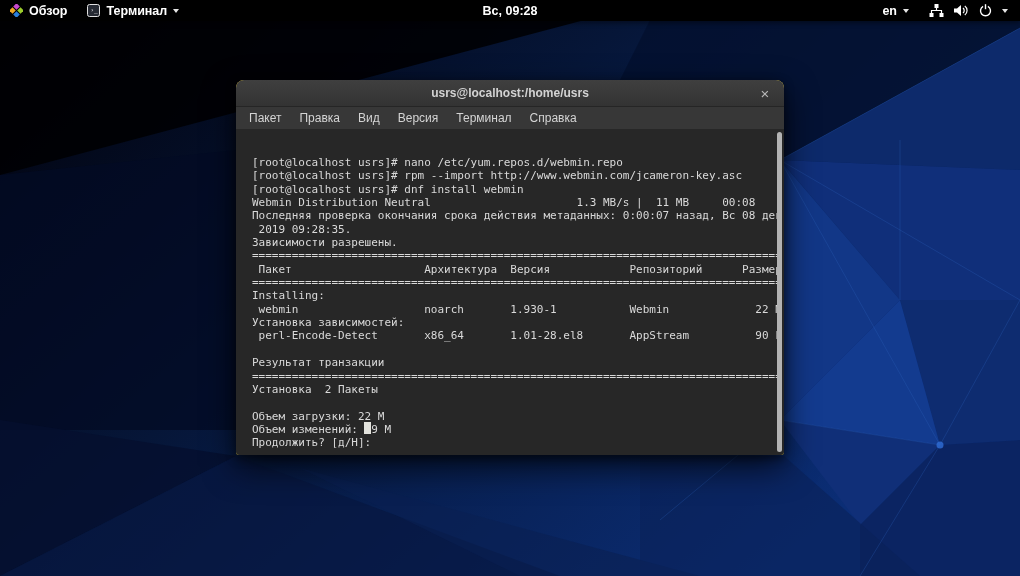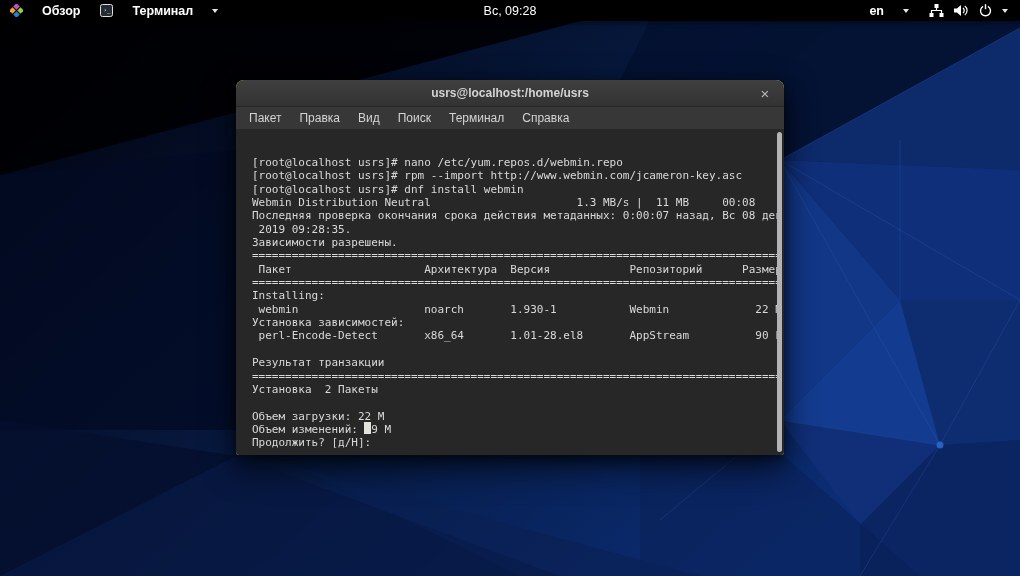--- a/index.html
+++ b/index.html
@@ -13,22 +13,22 @@
   .wallpaper { position:absolute; inset:0; z-index:0; }
   
   .topbar {
     position:absolute; top:0; left:0; right:0; height:21px;
     background:#000; color:#fff; z-index:10;
     display:flex; align-items:center;
     font-size:12.5px; font-weight:700;
     box-shadow:0 2px 5px rgba(0,0,0,.45);
   }
   .topbar-left { display:flex; align-items:center; height:100%; }
-  .tb-btn { display:flex; align-items:center; gap:19px; padding:0 10px; height:100%; cursor:default; }
-  .clock { position:absolute; left:50%; transform:translateX(-50%); font-weight:400; }
+  .tb-btn { display:flex; align-items:center; gap:6px; padding:0 10px; height:100%; cursor:default; }
+  .clock { position:absolute; left:50%; transform:translateX(-50%); font-weight:700; }
   .topbar-right { margin-left:auto; display:flex; align-items:flex-end; height:100%; padding-right:8px; }
   .chev { width:0; height:0; border-left:3.5px solid transparent; border-right:3.5px solid transparent;
           border-top:4px solid #e6e6e6; margin-top:1px; }
   .term-mini-icon {
     width:13px; height:13px; border:1px solid #e0e0e0; border-radius:2.5px;
     background:#262a33; color:#fff; font-size:6px; line-height:5px; padding:2px 0 0 2px;
     font-family:"DejaVu Sans Mono", monospace; font-weight:400;
   }
   .sysicons { display:flex; align-items:center; gap:10px; padding:0 4px 0 10px; height:100%; }
   
@@ -161,21 +161,21 @@
   <div class="titlebar">
     <span class="title">usrs@localhost:/home/usrs</span>
     <span class="close-btn">
       <span>×</span>
     </span>
   </div>
   <div class="menubar">
     <span class="menu-item">Пакет</span>
     <span class="menu-item">Правка</span>
     <span class="menu-item">Вид</span>
-    <span class="menu-item">Поиск</span>
+    <span class="menu-item">Версия</span>
     <span class="menu-item">Терминал</span>
     <span class="menu-item">Справка</span>
   </div>
   <div class="content">
     <pre>[root@localhost usrs]# nano /etc/yum.repos.d/webmin.repo
 [root@localhost usrs]# rpm --import http://www.webmin.com/jcameron-key.asc
 [root@localhost usrs]# dnf install webmin
 Webmin Distribution Neutral                      1.3 MB/s |  11 MB     00:08
 Последняя проверка окончания срока действия метаданных: 0:00:07 назад, Вс 08 дек
  2019 09:28:35.

